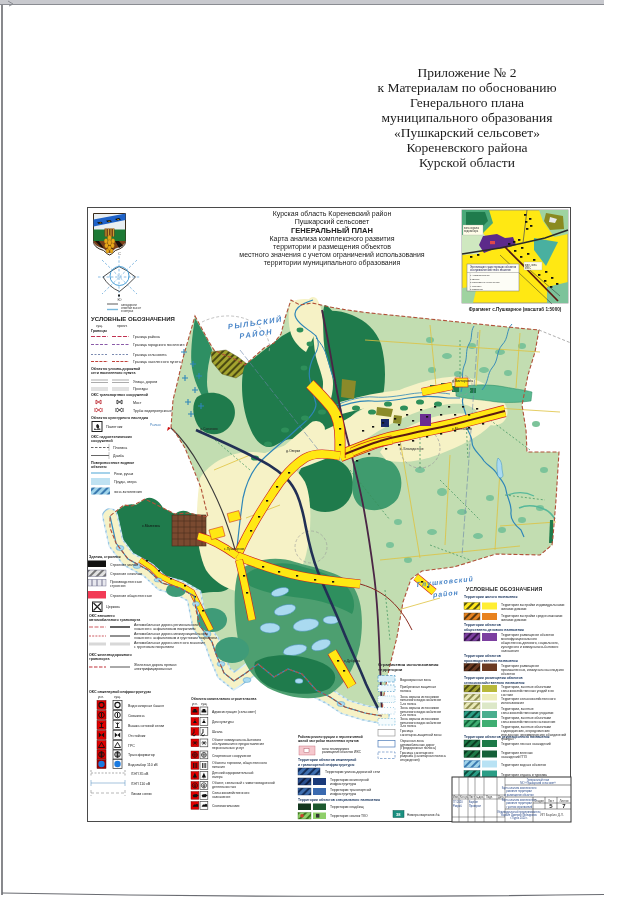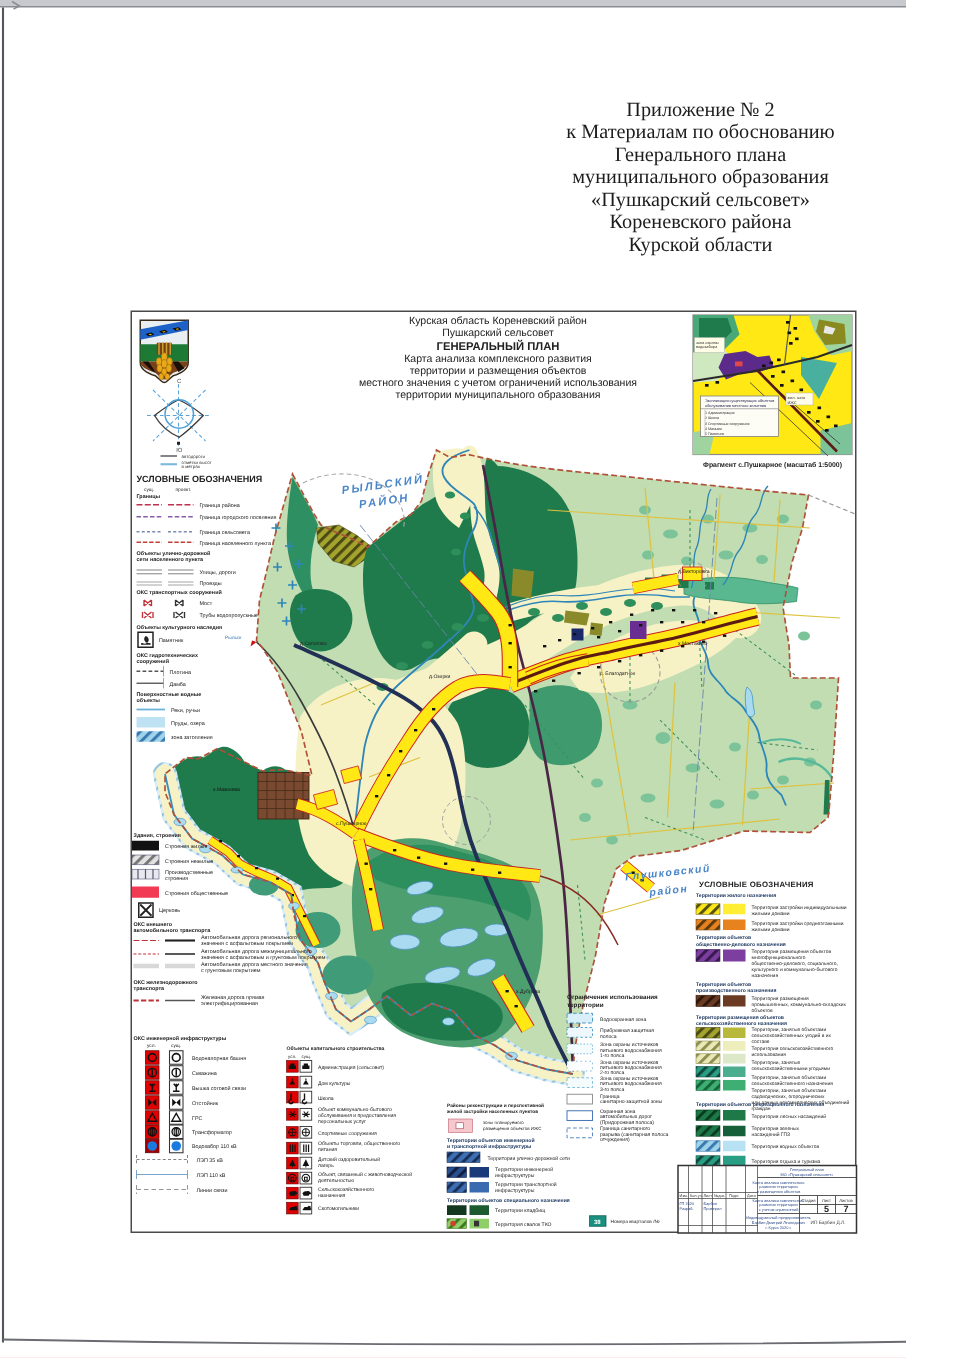--- a/index.html
+++ b/index.html
@@ -1,16 +1,16 @@
 <!DOCTYPE html>
 <html><head>
 <meta charset="utf-8">
 <style>
 html,body{margin:0;padding:0;background:#fff}
-#page{position:relative;width:604px;height:905px;background:#fca5a5;overflow:hidden;font-family:"Liberation Sans",sans-serif}
+#page{position:relative;width:604px;height:905px;background:#f0abfc;overflow:hidden;font-family:"Liberation Sans",sans-serif}
 </style>
 </head>
 <body>
 <div id="page">
 <svg width="640" height="905" viewBox="0 0 640 905">
 <defs>
 <pattern id="hYellow" width="5" height="5" patternTransform="rotate(45)" patternUnits="userSpaceOnUse">
           <rect width="5" height="5" fill="#ffe81a"></rect>
           <rect width="2" height="5" fill="#55530f"></rect>
         </pattern>

